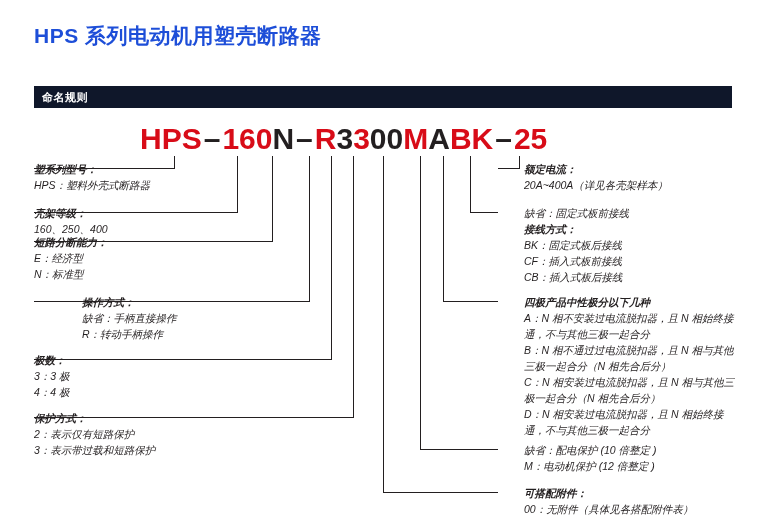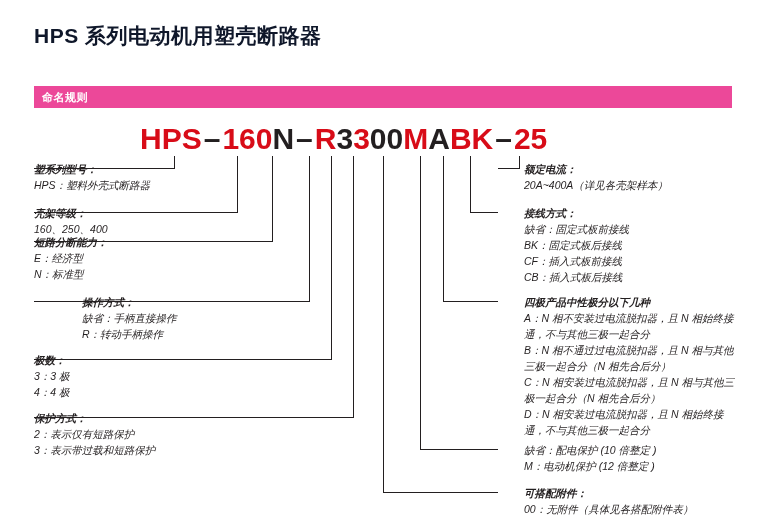--- a/index.html
+++ b/index.html
@@ -15,31 +15,31 @@
     position: relative;
     overflow: hidden;
   }
   
   .page-title {
     position: absolute;
     left: 34px;
     top: 22px;
     font-size: 21px;
     font-weight: bold;
-    color: #0f172a;
+    color: #1d4ed8;
     letter-spacing: 0.5px;
     white-space: nowrap;
   }
   .section-bar {
     position: absolute;
     left: 34px;
     top: 86px;
     width: 698px;
     height: 22px;
-    background: #ec4899;
+    background: #0f172a;
   }
   .section-bar-label {
     position: absolute;
     left: 8px;
     top: 4px;
     font-size: 11px;
     font-weight: bold;
     color: #ffffff;
     letter-spacing: 0.5px;
   }
@@ -188,22 +188,22 @@
   <span class="ln">2：表示仅有短路保护</span>
   <span class="ln">3：表示带过载和短路保护</span>
 </div>
 
 <div class="block" style="left:524px; top:161px;">
   <span class="ln hd">额定电流：</span>
   <span class="ln">20A~400A（详见各壳架样本）</span>
 </div>
 
 <div class="block" style="left:524px; top:205px;">
+  <span class="ln">缺省：固定式板前接线</span>
   <span class="ln hd">接线方式：</span>
-  <span class="ln">缺省：固定式板前接线</span>
   <span class="ln">BK：固定式板后接线</span>
   <span class="ln">CF：插入式板前接线</span>
   <span class="ln">CB：插入式板后接线</span>
 </div>
 
 <div class="block wrap w-right" style="left:524px; top:294px;">
   <span class="ln hd">四极产品中性极分以下几种</span>
   <span class="ln">A：N 相不安装过电流脱扣器，且 N 相始终接通，不与其他三极一起合分</span>
   <span class="ln">B：N 相不通过过电流脱扣器，且 N 相与其他三极一起合分（N 相先合后分）</span>
   <span class="ln">C：N 相安装过电流脱扣器，且 N 相与其他三极一起合分（N 相先合后分）</span>

